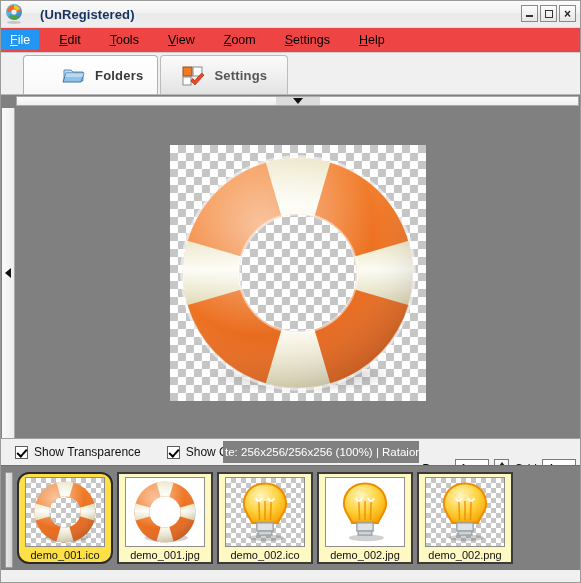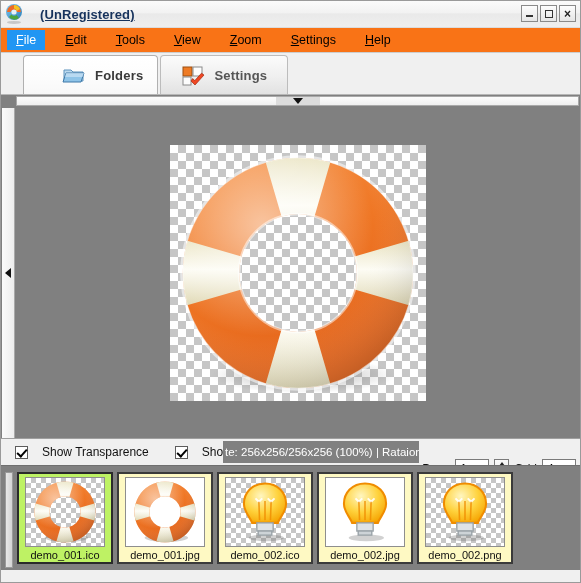--- a/index.html
+++ b/index.html
@@ -26,43 +26,42 @@
     display: flex; align-items: center;
   }
   .app-icon {
     width: 22px; height: 22px; margin-left: 3px; margin-right: 5px;
     position: relative; flex: 0 0 auto;
   }
   .title-text {
     font-size: 13px; font-weight: bold; color: #16325c;
     letter-spacing: .1px; white-space: nowrap;
   }
-  .title-reg { font-weight: bold; color: #16325c; text-decoration: underline; }
+  .title-reg { font-weight: bold; color: #16325c; }
   .win-btns {
     position: absolute; right: 4px; top: 4px;
     display: flex; gap: 2px;
   }
   .win-btn {
     width: 17px; height: 17px;
     border: 1px solid #8a8a8a;
     background: linear-gradient(to bottom, #fdfdfd, #e6e6e6);
     display: flex; align-items: center; justify-content: center;
     font-size: 11px; color: #222; line-height: 1;
     cursor: default;
   }
   .win-btn .g-min { display:block; width:7px; height:2px; background:#333; margin-top:5px;}
   .win-btn .g-max { display:block; width:8px; height:8px; border:1.5px solid #333;}
   .win-btn .g-close { font-size:12px; font-weight:bold; }
 
   
   .menubar {
-    height: 25px; background: #f97316;
+    height: 25px; background: #ef4444;
     display: flex; align-items: center;
     border-bottom: 1px solid #cdcdcd;
-    padding-left: 6px;
   }
   .menu-item {
     font-size: 12.5px; color: #000;
     padding: 3px 9px; margin-right: 11px;
     cursor: default; white-space: nowrap;
   }
   .menu-item.active { background: #2196f3; color: #fff; }
   .menu-item u { text-decoration: underline; }
 
   
@@ -154,21 +153,21 @@
   
   .statusbar {
     position: relative;
     height: 27px;
     background: #f0f0f0;
     border-top: 1px solid #9f9f9f;
     display: flex; align-items: center;
     padding-left: 14px;
   }
   .chk-group {
-    display: flex; align-items: center; gap: 14px;
+    display: flex; align-items: center; gap: 6px;
     margin-right: 26px; cursor: default;
   }
   .chkbox {
     width: 13px; height: 13px;
     border: 1px solid #5c5c5c;
     background: #fff;
     position: relative; flex: 0 0 auto;
   }
   .chkbox.checked::after {
     content: ""; position: absolute;
@@ -229,21 +228,21 @@
   .thumb {
     width: 96px; height: 92px; flex: 0 0 auto;
     margin-right: 4px;
     border: 2px solid #3a3a3a;
     background: #fef9c3;
     position: relative;
     display: flex; flex-direction: column;
     align-items: center;
     cursor: default;
   }
-  .thumb.selected { background: #bef264; border-color: #2a2a2a; }
+  .thumb.selected { background: #fde047; border-color: #2a2a2a; border-radius: 12px; }
   .thumb-img {
     width: 80px; height: 70px; margin-top: 3px;
     position: relative;
     background-color: #ffffff;
     background-image:
       linear-gradient(45deg, #c6c6c6 25%, transparent 25%, transparent 75%, #c6c6c6 75%),
       linear-gradient(45deg, #c6c6c6 25%, transparent 25%, transparent 75%, #c6c6c6 75%);
     background-size: 10px 10px;
     background-position: 0 0, 5px 5px;
     border: 1px solid #8e8e8e;

